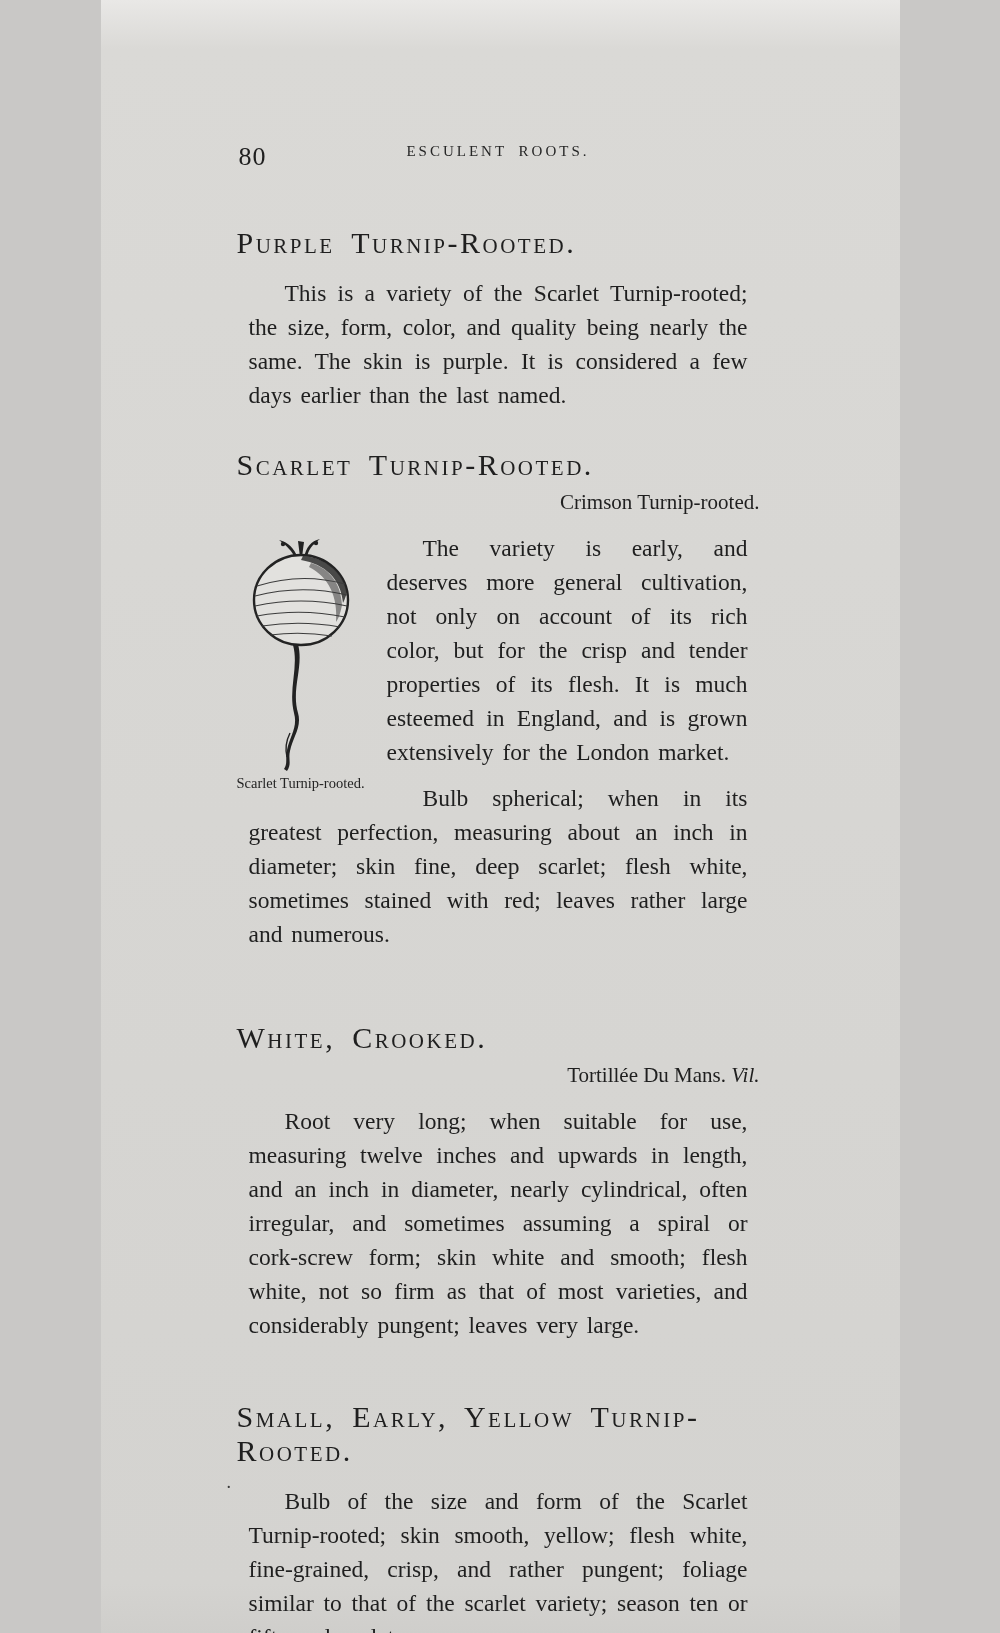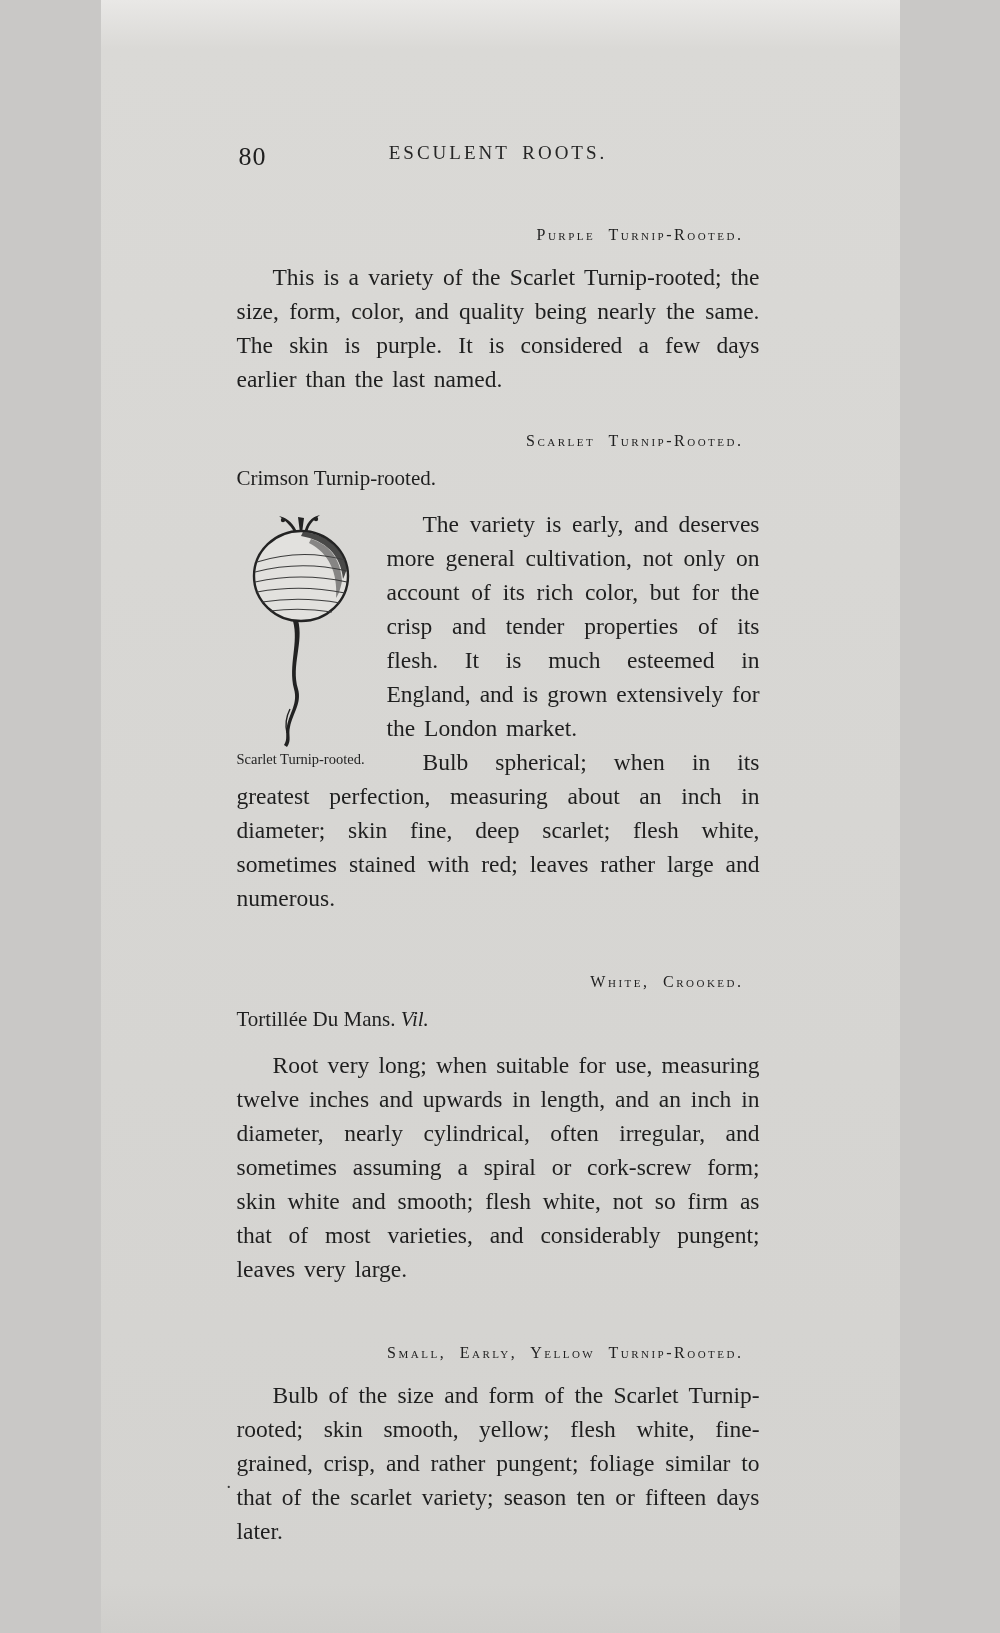--- a/index.html
+++ b/index.html
@@ -17,44 +17,44 @@
   .header-row{
     position:relative;
     text-align:center;
     height:34px;
   }
   .page-number{
     position:absolute;left:2px;top:0;
     font-size:26px;letter-spacing:1px;
   }
   .running-header{
-    font-size:19px;letter-spacing:3px;word-spacing:5px;color:#262626;
+    font-size:15px;letter-spacing:3px;word-spacing:5px;color:#262626;
   }
   .section-heading{
-    text-align:right;
+    text-align:left;
     font-variant:small-caps;
     font-weight:normal;
-    font-size:16px;
+    font-size:30px;
     letter-spacing:2.5px;
     word-spacing:7px;
-    margin:16px;
+    margin:0;
   }
   .subtitle{
-    text-align:left;
+    text-align:right;
     font-size:21px;
     margin:8px 0 0 0;
   }
   .subtitle .src{font-style:italic;}
   .body-para{
     font-size:23.5px;
     line-height:34px;
     text-align:justify;
     text-indent:36px;
     word-spacing:3px;
-    margin:0;
+    margin:12px;
   }
   .m-after-header{margin-top:50px;}
   .m-para{margin-top:16px;}
   .m-section{margin-top:36px;}
   .m-section-big{margin-top:58px;}
   .figure{
     float:left;
     width:132px;
     margin:6px 20px 2px -2px;
     text-align:center;

